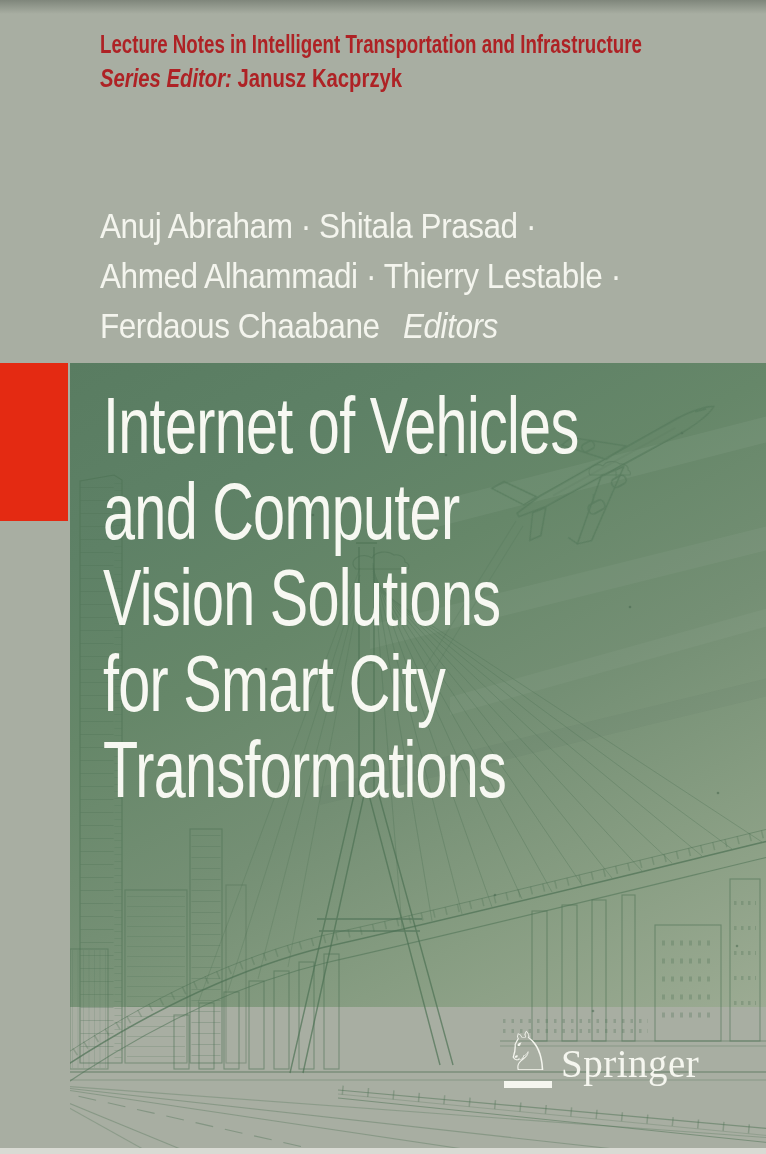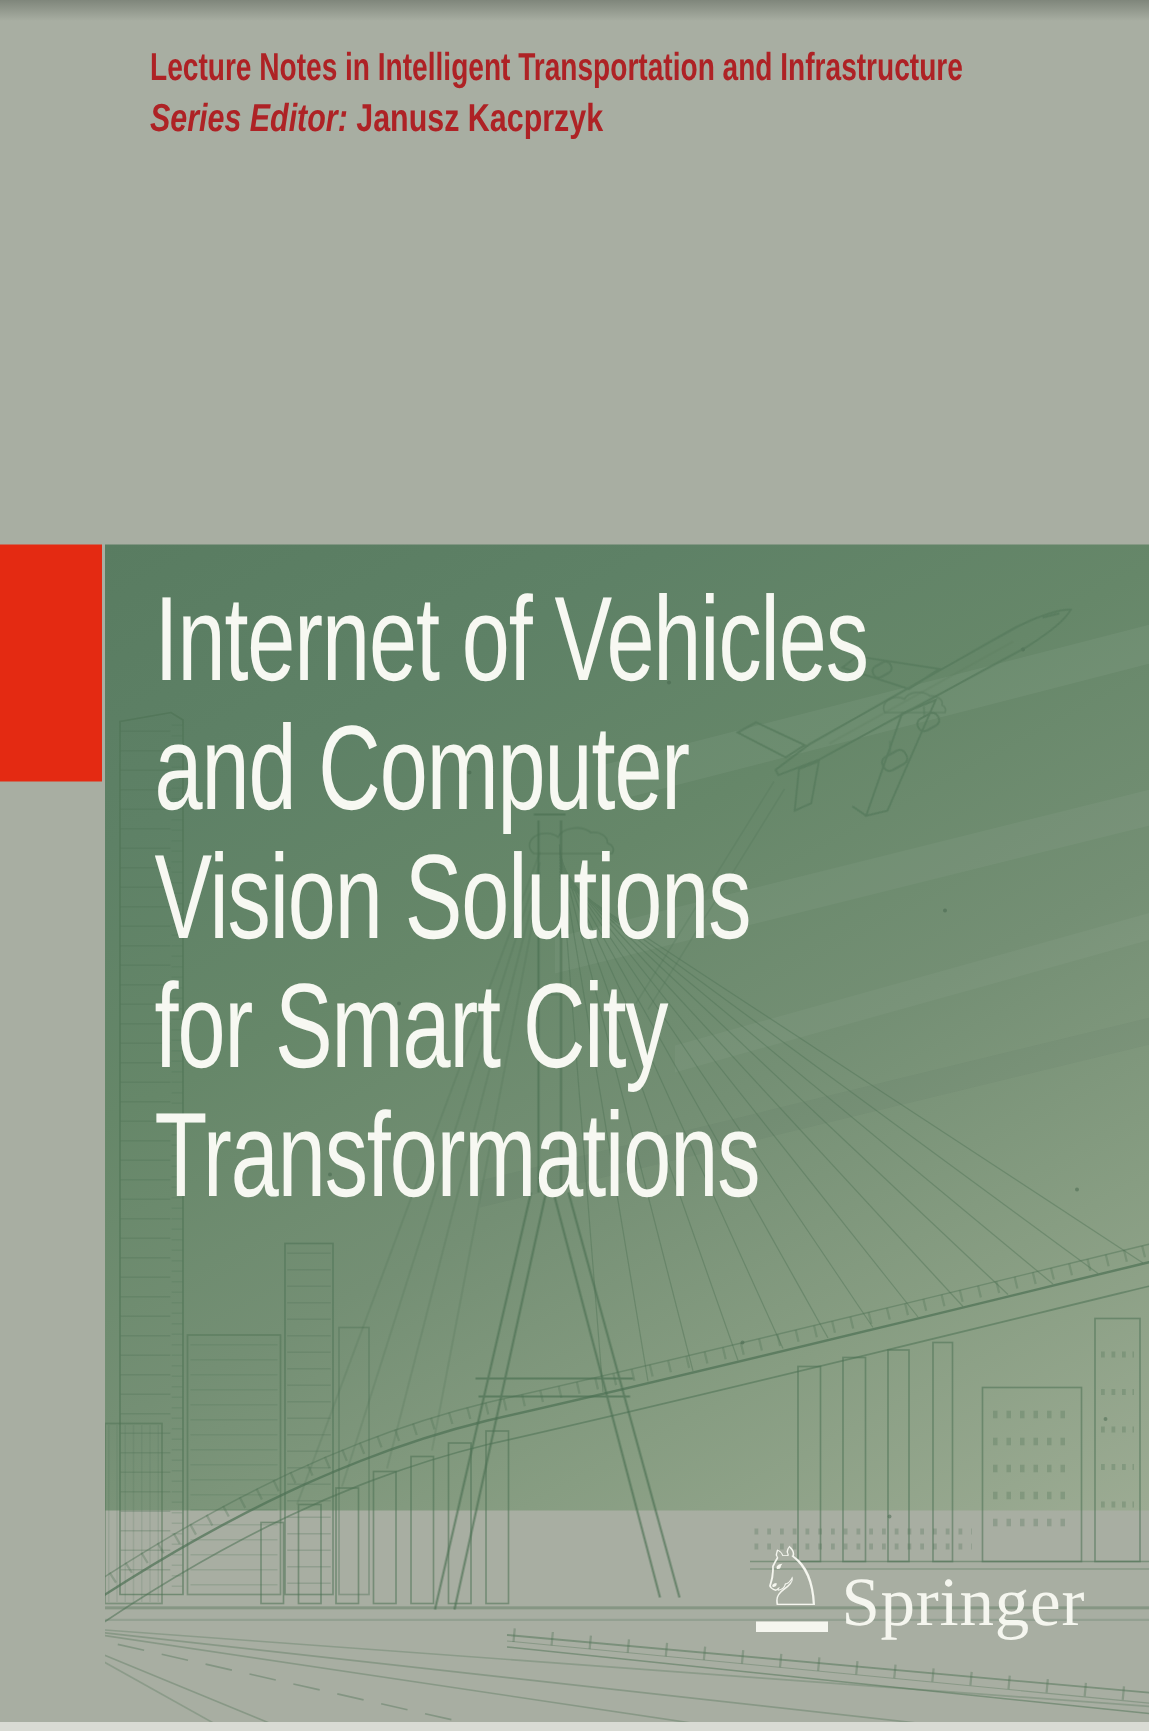--- a/index.html
+++ b/index.html
@@ -39,38 +39,45 @@
 
   
   .logo{position:absolute;left:0;top:0;width:696px;height:785px;pointer-events:none;}
   .knight{
     position:absolute;left:432px;top:662px;width:52px;text-align:center;
     font-family:"DejaVu Sans",sans-serif;font-size:54px;line-height:54px;color:#f5f6ef;
   }
   .knight-bar{position:absolute;left:434px;top:718px;width:48px;height:7px;background:#f5f6ef;}
   .pub-name{
     position:absolute;left:491px;top:678px;
-    font-family:"Liberation Serif",serif;font-size:46px;color:#f5f6ef;letter-spacing:0.5px;
+    font-family:"Liberation Serif",serif;font-size:39px;color:#f5f6ef;letter-spacing:0.5px;
   }
 
   .bottom-strip{position:absolute;left:0;top:1148px;width:766px;height:6px;background:#d9dbd4;}
 </style>
 </head>
 <body>
 
 <div class="cover">
 
   <div class="series-block">
     <div class="series-title condense">Lecture Notes in Intelligent Transportation and Infrastructure</div>
     <div class="series-editor condense">
       <span class="it">Series Editor:</span>
       <span>Janusz Kacprzyk</span>
     </div>
   </div>
 
+  <div class="authors-block">
+    <div class="authors-lines condense">
+      <div>Anuj Abraham · Shitala Prasad ·</div>
+      <div>Ahmed Alhammadi · Thierry Lestable ·</div>
+      <div><span>Ferdaous Chaabane</span><span class="role">Editors</span></div>
+    </div>
+  </div>
 
   <div class="red-block"></div>
 
   <div class="panel">
 
     <svg width="696" height="785" viewBox="0 0 696 785">
       <g fill="none" stroke="#4d7154" stroke-width="1.1">
 
         <g stroke="none">
           <polygon points="328,148 702,52 702,78 328,174" fill="#ffffff" opacity="0.05"></polygon>

